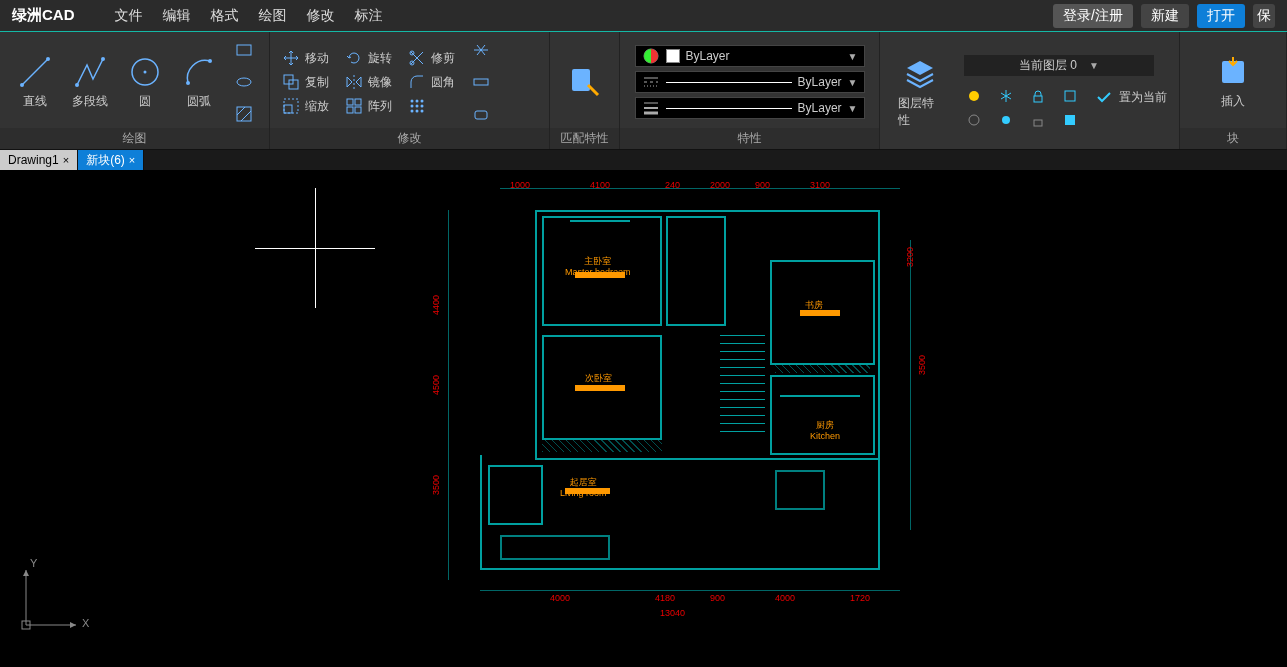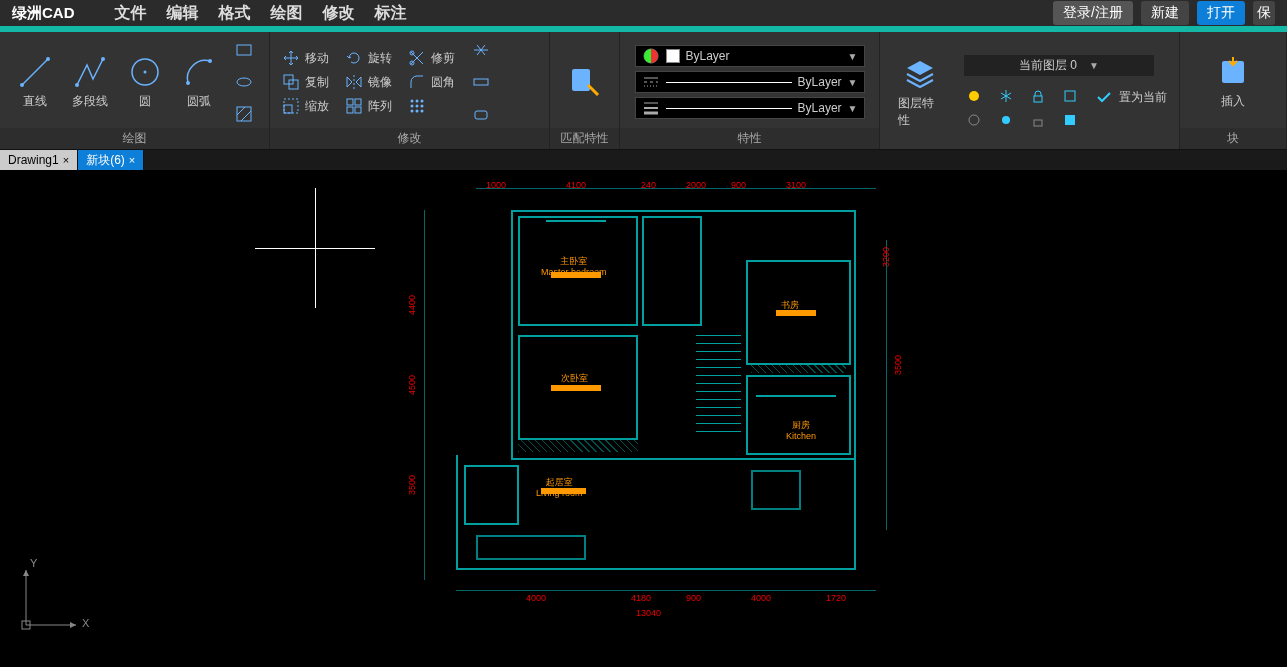--- a/index.html
+++ b/index.html
@@ -11,25 +11,25 @@
       width: 1287px;
       height: 667px;
     }
     
     .titlebar {
       height: 32px;
       background: #2b2b2b;
       display: flex;
       align-items: center;
       padding: 0 12px;
-      border-bottom: 6px solid #14b8a6;
+      border-bottom: 1px solid #14b8a6;
     }
     .app-title { color: #fff; font-size: 15px; font-weight: bold; margin-right: 40px; }
     .menu { display: flex; gap: 20px; flex: 1; }
-    .menu-item { color: #ddd; font-size: 16px; cursor: pointer; font-weight: bold; }
+    .menu-item { color: #ddd; font-size: 14px; cursor: pointer; }
     .titlebar-right { display: flex; gap: 8px; align-items: center; }
     .btn {
       padding: 3px 10px;
       font-size: 14px;
       cursor: pointer;
       border: none;
       color: #fff;
       border-radius: 3px;
     }
     .btn-login { background: #555; }
@@ -117,21 +117,21 @@
       height: calc(667px - 32px - 118px - 20px);
       background: #000;
       overflow: hidden;
     }
     .crosshair-h { position:absolute; top:78px; left:255px; width:120px; border-top:1px solid #fff; }
     .crosshair-v { position:absolute; top:18px; left:315px; height:120px; border-left:1px solid #fff; }
 
     .ucs { position:absolute; left:16px; bottom:20px; color:#888; font-size:11px; }
 
     
-    .plan { position:absolute; left:416px; top:10px; width:490px; height:440px; }
+    .plan { position:absolute; left:440px; top:10px; width:490px; height:440px; }
     .dim { position:absolute; color:#e00; font-size:9px; }
     .dim-line-h { position:absolute; border-top:1px solid #006666; }
     .dim-line-v { position:absolute; border-left:1px solid #006666; }
     .wall-box { position:absolute; border:2px solid #00a0a0; }
     .room-label { position:absolute; color:#ff9900; font-size:9px; text-align:center; line-height:1.2; }
     .room-bar { position:absolute; background:#ff9900; height:6px; }
     .inner-line{position:absolute; background:#00a0a0;}
     .hatch{position:absolute; background:repeating-linear-gradient(45deg,#005050,#005050 1px,transparent 1px,transparent 5px);}
     .stair{position:absolute;}
     .stair div{border-top:1px solid #00a0a0; height:8px;}

